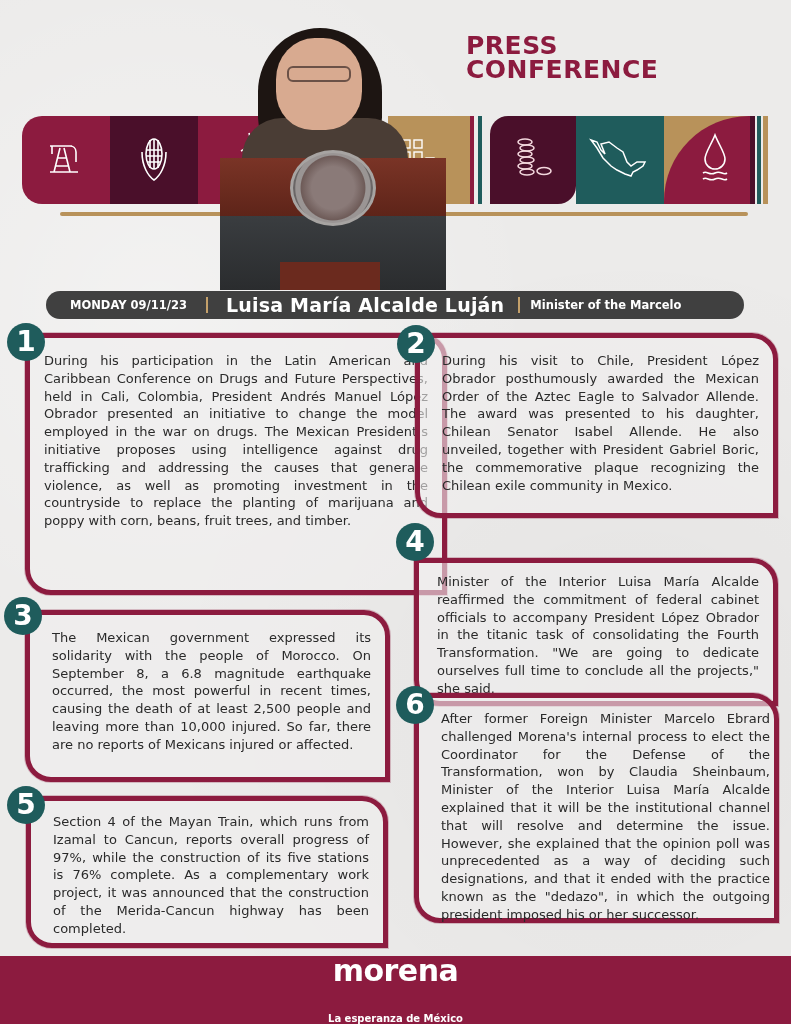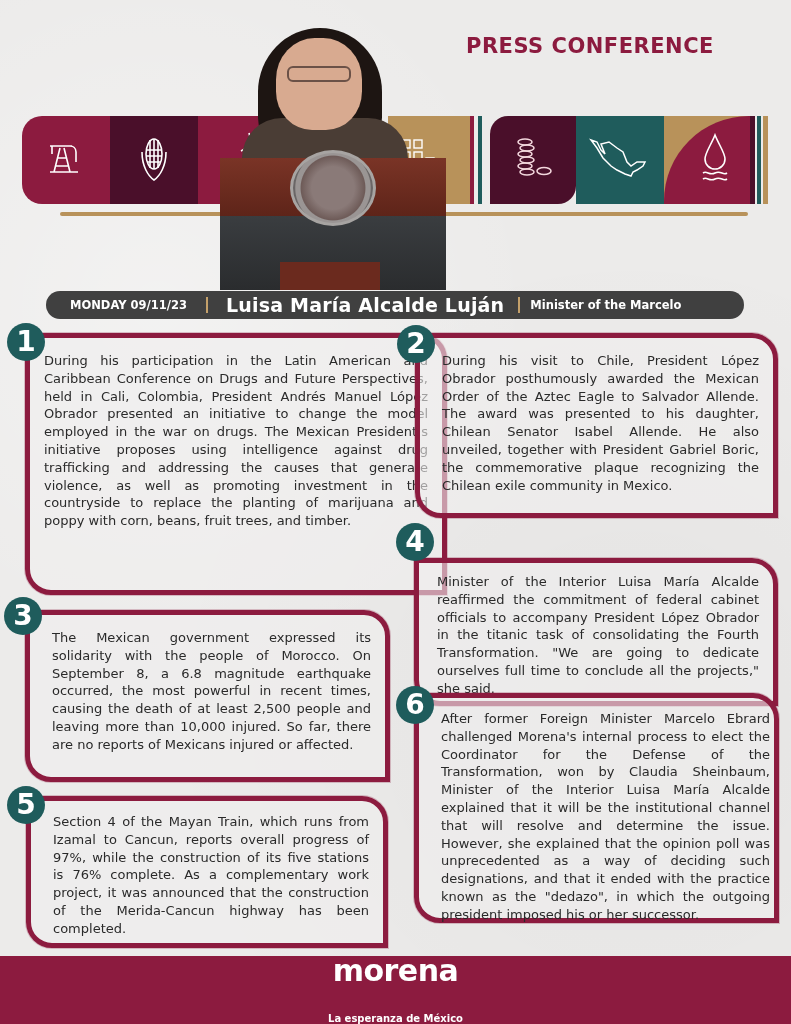--- a/index.html
+++ b/index.html
@@ -11,21 +11,21 @@
     color: #2b2b2b;
   }
   .page { position: absolute; inset: 0; background:
     radial-gradient(circle at 20% 30%, rgba(255,255,255,0.35), transparent 40%),
     radial-gradient(circle at 80% 70%, rgba(0,0,0,0.03), transparent 50%),
     #ecebea; }
 
   
   .title { position: absolute; right: 35px; top: 34px; text-align: left; color: #8c1b3f; width: 290px; }
   .title .l1 { font-family: "DejaVu Sans", sans-serif; font-size: 21px; font-weight: normal; letter-spacing: 0.5px; line-height: 24px; }
-  .title .l2 { font-family: "DejaVu Sans", sans-serif; font-size: 21px; font-weight: bold; letter-spacing: 0.5px; line-height: 24px; }
+  .title .l2 { font-family: "DejaVu Sans", sans-serif; font-size: 25px; font-weight: bold; letter-spacing: 0.5px; line-height: 24px; }
 
   
   .band { position: absolute; left: 22px; top: 116px; width: 748px; height: 88px; }
   .tile { position: absolute; top: 0; height: 88px; display: flex; align-items: center; justify-content: center; }
   .gold-line { position: absolute; left: 60px; top: 212px; width: 688px; height: 4px; background: #b8925a; border-radius: 2px; }
   .podium-top { position: absolute; left: 220px; top: 158px; width: 226px; height: 58px; background: linear-gradient(180deg,#7a3426,#5e2419); }
   .podium-body { position: absolute; left: 220px; top: 216px; width: 226px; height: 74px; background: linear-gradient(180deg,#3a3d40,#2a2c2e); }
   .podium-front { position: absolute; left: 280px; top: 262px; width: 100px; height: 28px; background: #6b2a1e; }
   .seal { position: absolute; left: 290px; top: 150px; width: 86px; height: 76px; border-radius: 50%; background: radial-gradient(circle,#8a7a78 0 40%,#6e5b58 60%,#9a9594 62% 70%,#6a6666 72%); border: 3px solid #a7a4a2; }
   .head { position: absolute; left: 276px; top: 38px; width: 86px; height: 92px; border-radius: 45% 45% 42% 42%; background: #d8aa90; }

